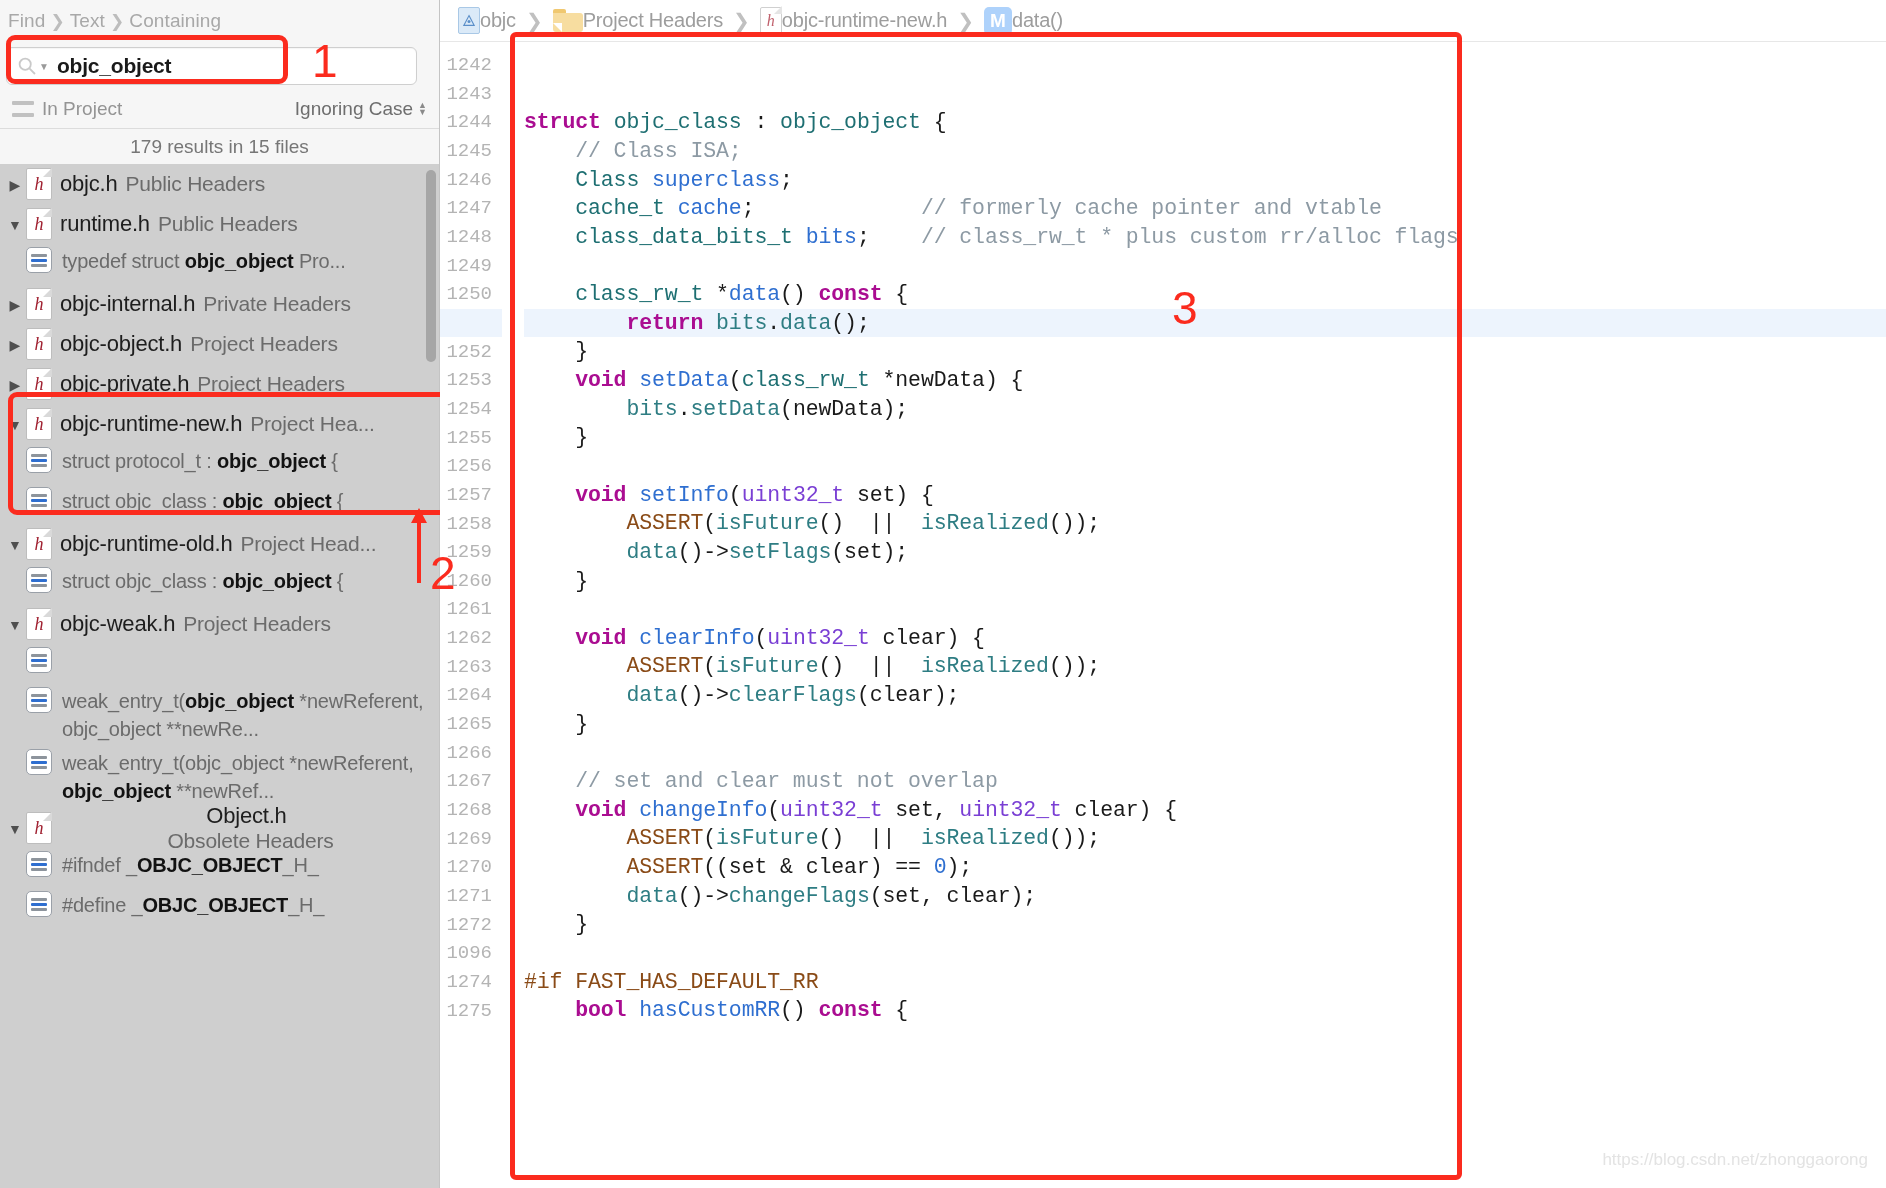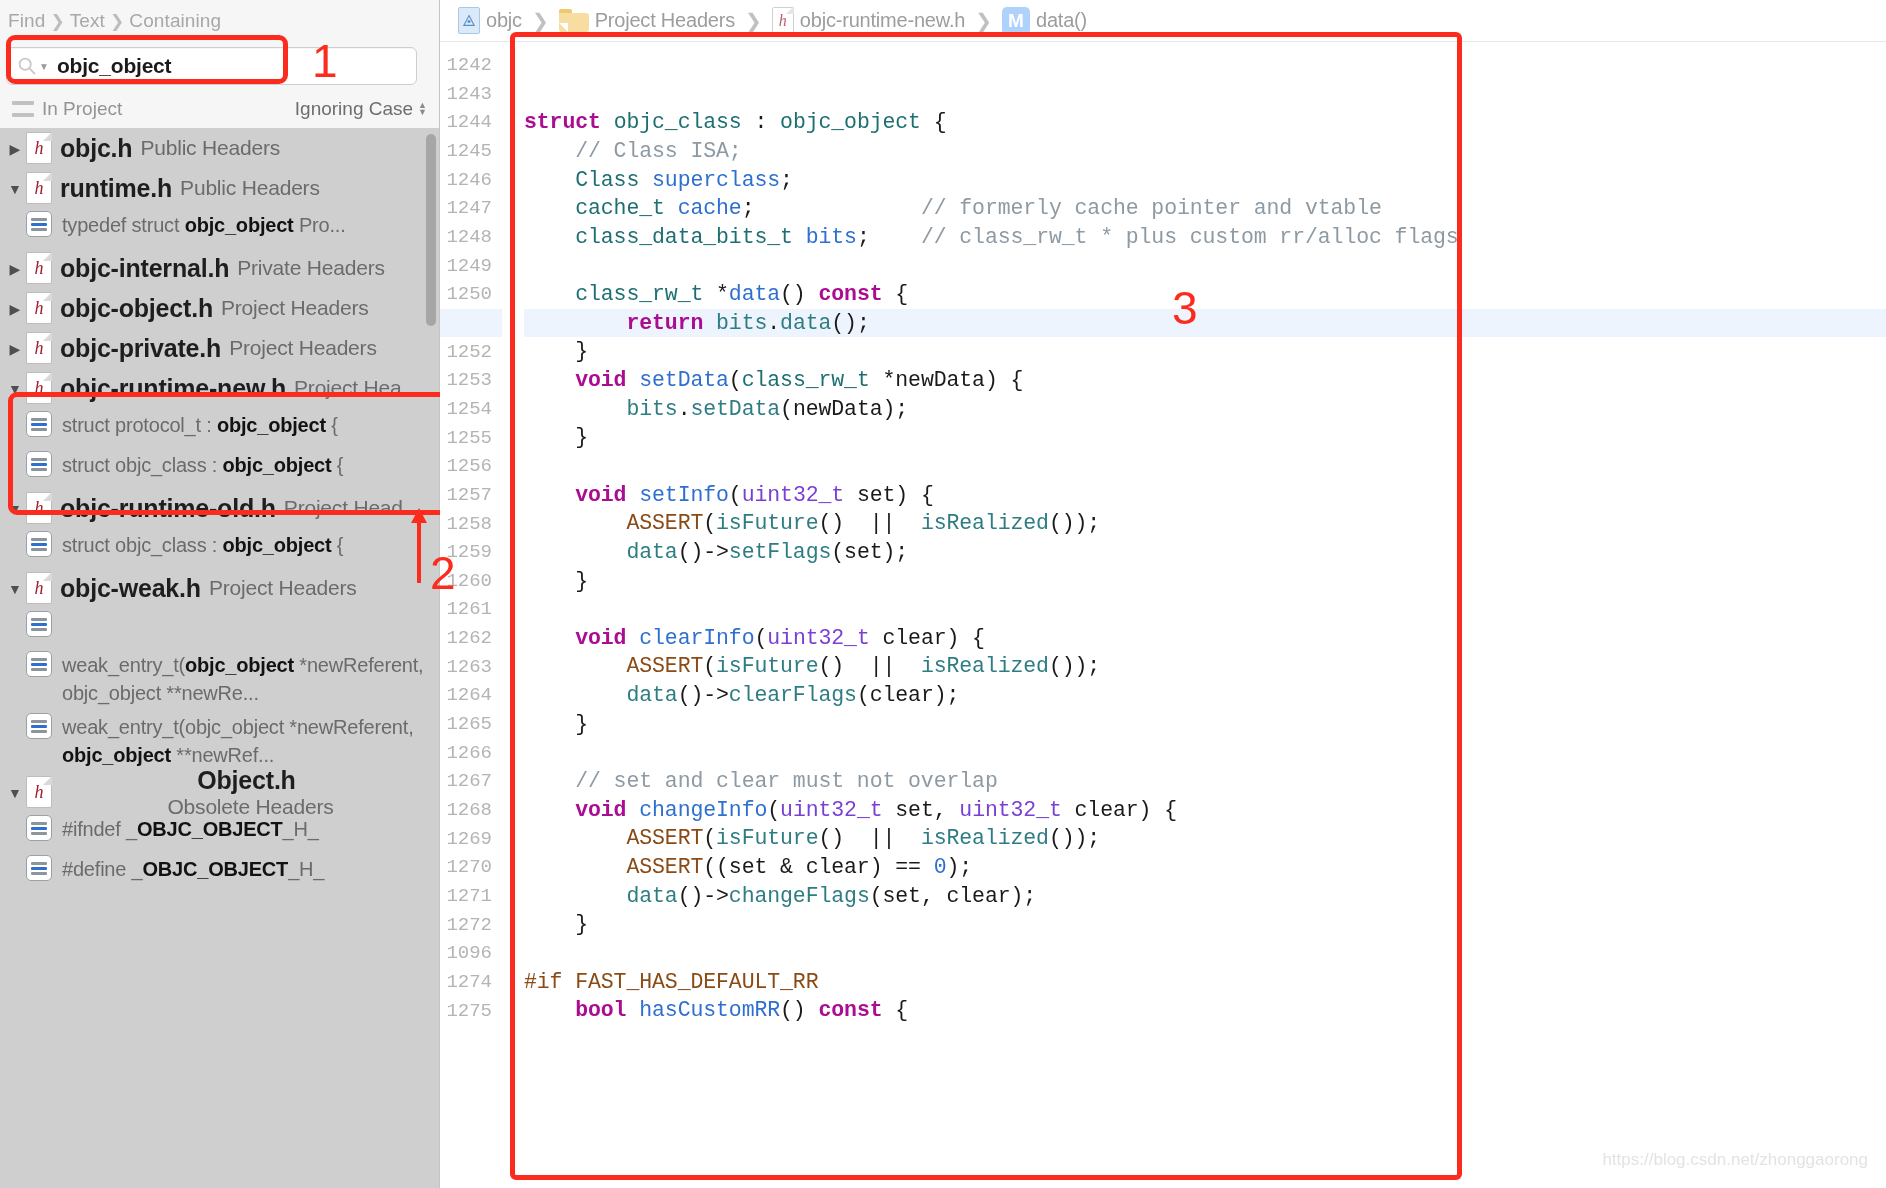--- a/index.html
+++ b/index.html
@@ -101,21 +101,21 @@
   .lineicon {
     width: 26px; height: 26px; flex: none; margin-right: 10px;
     background: #ffffff; border: 1.5px solid #9aa0a8; border-radius: 5px;
     display: flex; flex-direction: column; justify-content: center;
     align-items: center; gap: 2px; padding: 3px 4px;
   }
   .lineicon i { display: block; height: 3px; width: 100%; border-radius: 1px; }
   .lineicon i.g { background: #8d949c; }
   .lineicon i.b { background: #2f6fd0; }
 
-  .fname { font-size: 25px; font-weight: 700; color: #1e1e1e; letter-spacing: -.2px; }
+  .fname { font-size: 22px; font-weight: 400; color: #1e1e1e; letter-spacing: -.2px; }
   .fgrp { font-size: 21px; color: #6b6b6b; margin-left: 8px; letter-spacing: -.2px; }
   .snippet {
     font-size: 20px; color: #6b6b6b; line-height: 28px;
     letter-spacing: -.2px; padding-right: 4px;
     max-width: 368px;
   }
   .snippet b { color: #121212; font-weight: 700; }
   .row-body { display: flex; align-items: flex-start; flex: 1; min-width: 0; }
 
   .vscroll {
@@ -124,21 +124,21 @@
     border-radius: 5px; opacity: .85;
   }
 
   
   #editor { flex: 1; height: 1188px; position: relative; background: #ffffff; display: flex; flex-direction: column; }
   .ed-breadcrumb {
     height: 42px; display: flex; align-items: center; gap: 7px;
     padding-left: 18px; border-bottom: 1px solid #e7e7e7;
     background: #ffffff;
   }
-  .bc-item { display: flex; align-items: center; gap: 6px; }
+  .bc-item { display: flex; align-items: center; gap: 0; }
   .bc-text { font-size: 20px; color: #9d9d9d; letter-spacing: -.2px; }
   .bc-sep { font-size: 20px; color: #c0c0c0; padding: 0 3px; }
 
   .ic-proj { width: 22px; height: 27px; position: relative;
     background: #dbeaf8; border: 1.5px solid #a9c8e6; border-radius: 2px;
     display: flex; align-items: center; justify-content: center; }
   .ic-proj svg { display:block; }
   .ic-folder { width: 30px; height: 23px; position: relative; }
   .ic-folder .tab { position: absolute; left: 0; top: 0; width: 13px; height: 5px;
      background: #f0c870; border-radius: 2px 2px 0 0; }
@@ -233,20 +233,21 @@
           <i></i>
           <i></i>
         </span>
       <span class="scope-label">In Project</span>
       <span class="ignoring">
         <span>Ignoring Case</span>
         <span class="stepper">▲<br>▼</span>
       </span>
     </div>
 
+    <div class="results-count">179 results in 15 files</div>
 
     <div id="result-list">
       <div class="row file">
           <span class="disc closed"></span>
           <span class="hicon">h</span>
           <span class="row-body" style="align-items: center;">
             <span class="fname">objc.h</span>
             <span class="fgrp">Public Headers</span>
           </span>
         </div>

